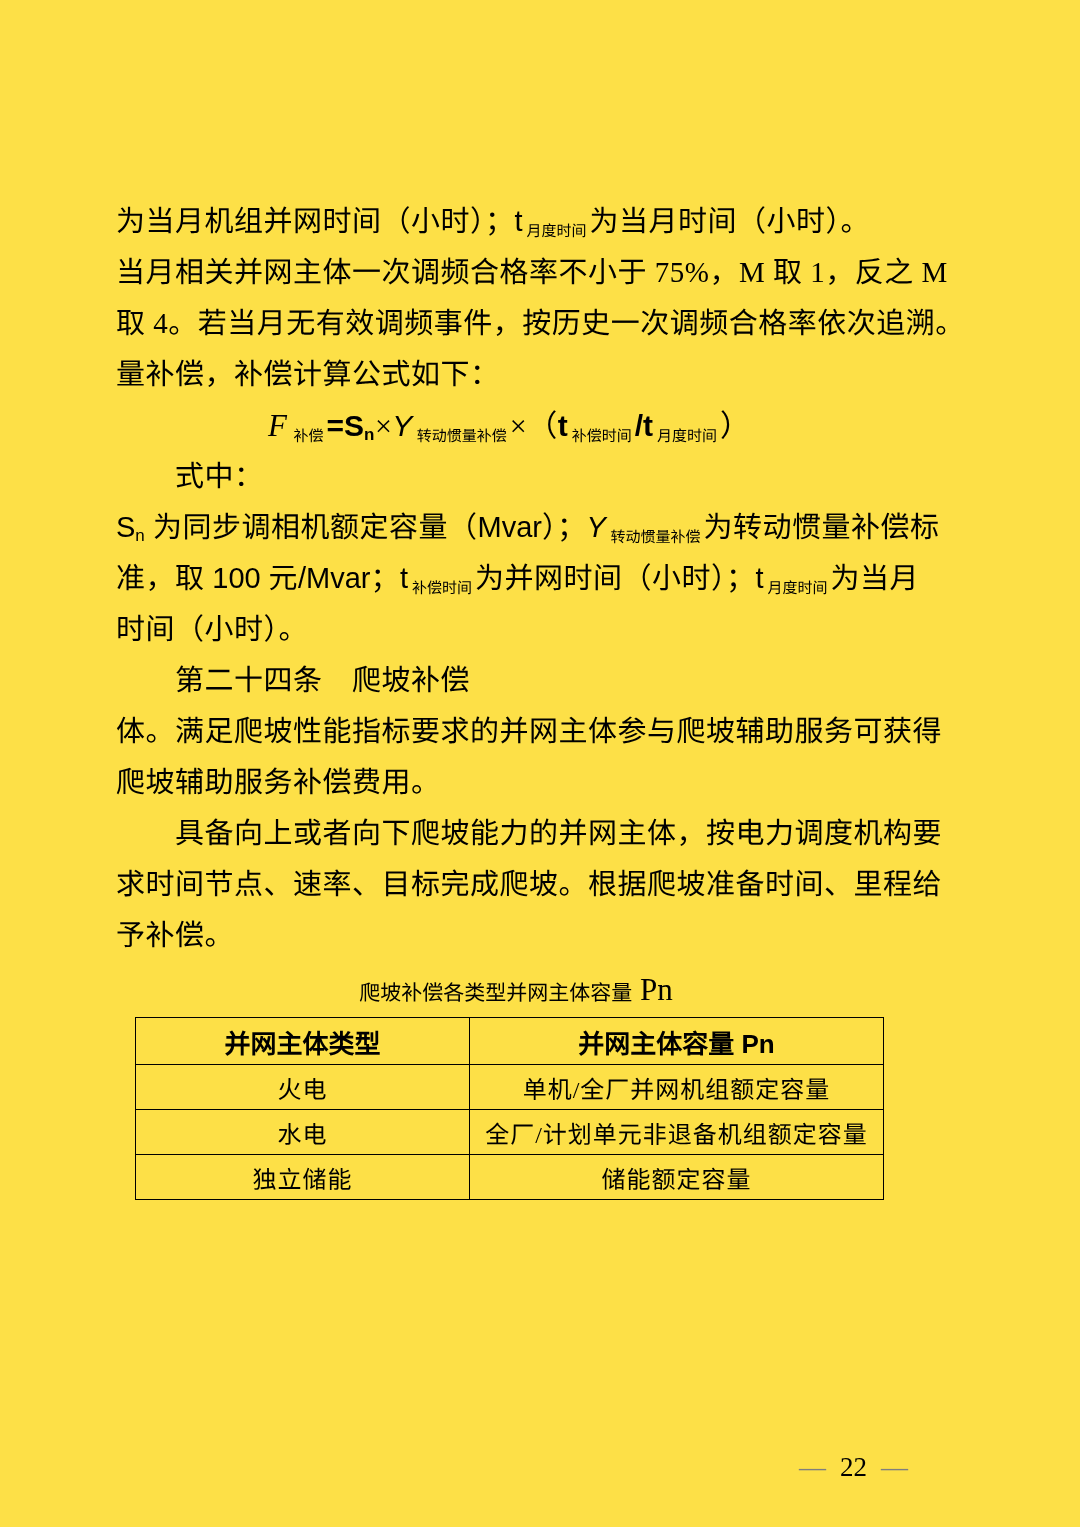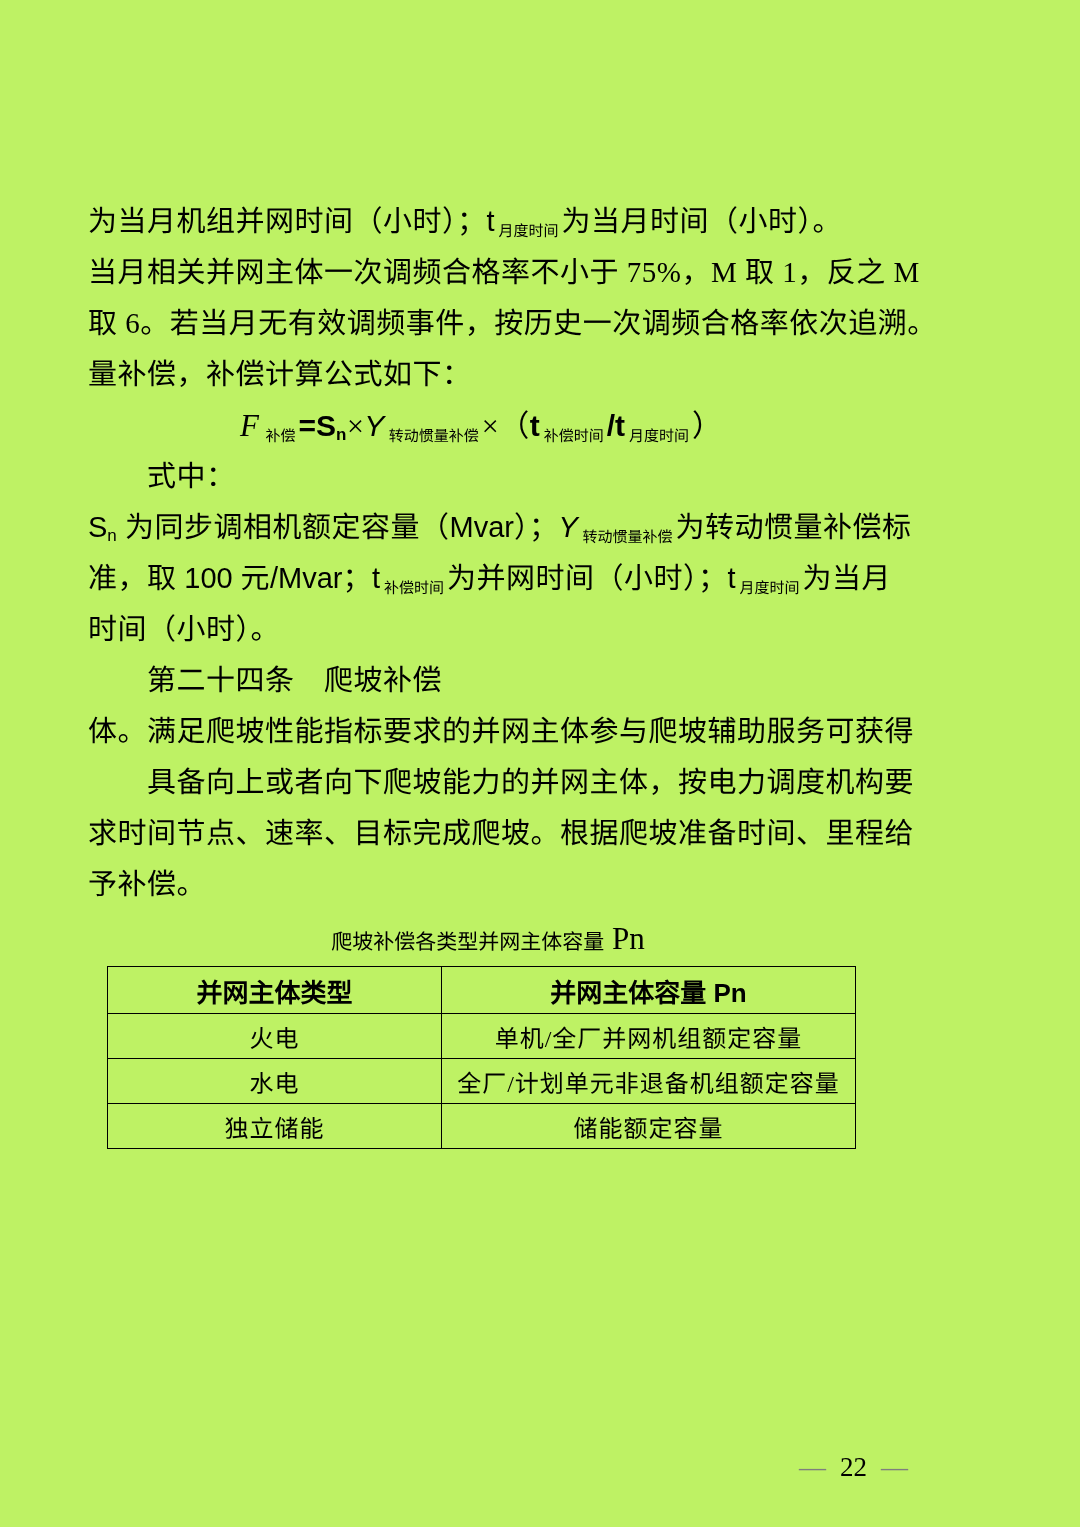--- a/index.html
+++ b/index.html
@@ -5,23 +5,23 @@
   html, body {
     margin: 0;
     padding: 0;
     background: #e8e8e8;
   }
   .page {
     position: relative;
     width: 1080px;
     height: 1527px;
     margin: 0 auto;
-    background: #bef264;
+    background: #fde047;
     box-sizing: border-box;
-    padding: 196px 140px 0 88px;
+    padding: 196px 140px 0 116px;
     font-family: "Liberation Serif", "DejaVu Serif", serif;
     color: #000000;
     overflow: hidden;
   }
   .doc-body { width: 800px; }
   .line {
     height: 51px;
     line-height: 51px;
     font-size: 29px;
     white-space: nowrap;
@@ -127,29 +127,30 @@
   .page-number .num { color: #000000; }
 </style>
 </head>
 <body>
 
 <div class="page">
 
   <div class="doc-body">
       <div class="line"><span>为当月机组并网时间（小时）；</span><span class="sf">t</span><span class="sub">月度时间</span><span>为当月时间（小时）。</span></div>
       <div class="line justify"><span>当月相关并网主体一次调频合格率不小于 75%，M 取 1，反之 M</span></div>
-      <div class="line justify"><span>取 6。若当月无有效调频事件，按历史一次调频合格率依次追溯。</span></div>
+      <div class="line justify"><span>取 4。若当月无有效调频事件，按历史一次调频合格率依次追溯。</span></div>
       <div class="line"><span>量补偿，补偿计算公式如下：</span></div>
       <div class="line formula"><span class="it-serif">F</span><span class="sub">补偿</span><span class="sf">=S</span><span class="sf-sub">n</span><span>×</span><span class="sf-it">Y</span><span class="sub">转动惯量补偿</span><span>×（</span><span class="sf">t</span><span class="sub">补偿时间</span><span class="sf">/t</span><span class="sub">月度时间</span><span>）</span></div>
       <div class="line indent"><span>式中：</span></div>
       <div class="line justify"><span class="sf">S</span><span class="sf-sub">n</span><span> 为同步调相机额定容量（</span><span class="sf">Mvar</span><span>）；</span><span class="sf-it">Y</span><span class="sub">转动惯量补偿</span><span>为转动惯量补偿标</span></div>
       <div class="line justify"><span>准，取 </span><span class="sf">100</span><span> 元</span><span class="sf">/Mvar</span><span>；</span><span class="sf">t</span><span class="sub">补偿时间</span><span>为并网时间（小时）；</span><span class="sf">t</span><span class="sub">月度时间</span><span>为当月</span></div>
       <div class="line"><span>时间（小时）。</span></div>
       <div class="line indent"><span>第二十四条　爬坡补偿</span></div>
       <div class="line justify"><span>体。满足爬坡性能指标要求的并网主体参与爬坡辅助服务可获得</span></div>
+      <div class="line"><span>爬坡辅助服务补偿费用。</span></div>
       <div class="line indent justify"><span>具备向上或者向下爬坡能力的并网主体，按电力调度机构要</span></div>
       <div class="line justify"><span>求时间节点、速率、目标完成爬坡。根据爬坡准备时间、里程给</span></div>
       <div class="line"><span>予补偿。</span></div>
     </div>
 
   <div class="table-title">
     <span class="tt-cn">爬坡补偿各类型并网主体容量</span><span class="tt-latin"> Pn</span>
   </div>
 
   <table class="capacity">

